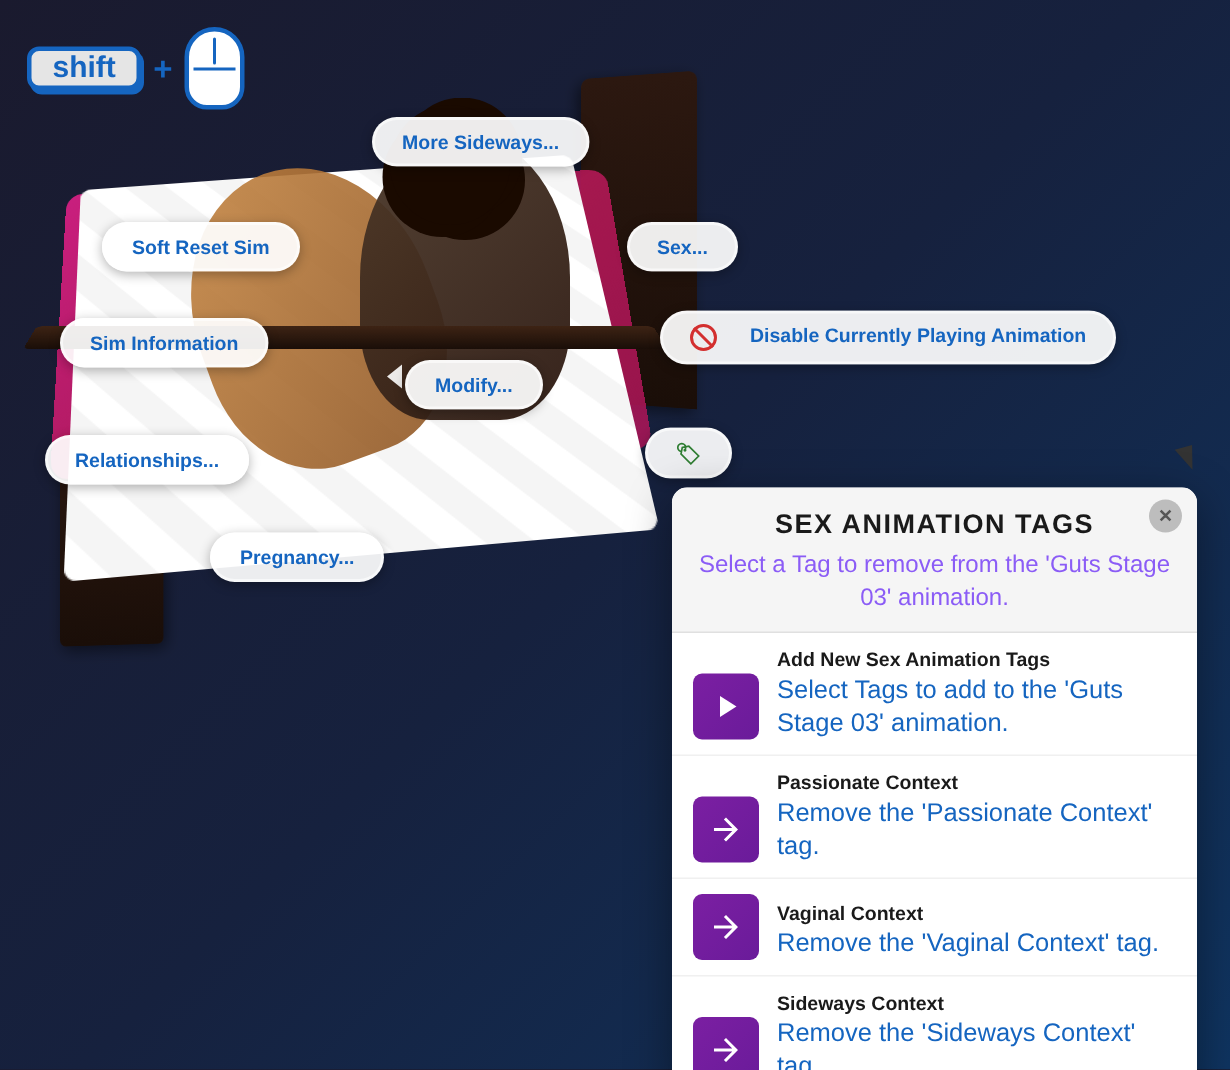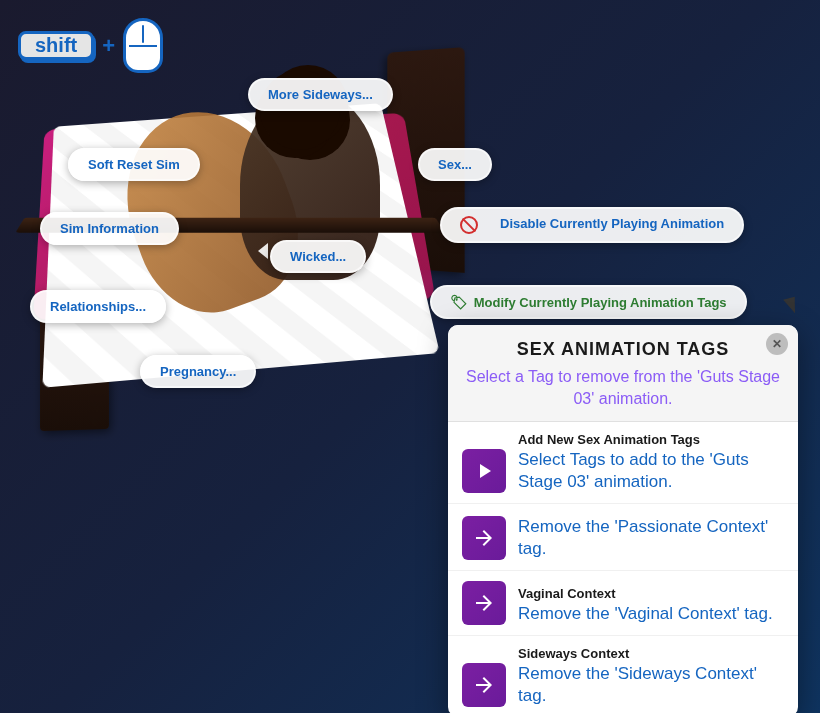--- a/index.html
+++ b/index.html
@@ -413,26 +413,25 @@
 <button class="menu-btn btn-soft-reset">Soft Reset Sim</button>
 <button class="menu-btn btn-sex">Sex...</button>
 <button class="menu-btn btn-sim-info">Sim Information</button>
 
 <button class="menu-btn btn-disable">
   <span class="disable-icon"></span>
   <span>Disable Currently Playing Animation</span>
 </button>
 
 <div class="arrow-left"></div>
-<button class="menu-btn btn-wicked">Wicked...</button>
+<button class="menu-btn btn-wicked">Modify...</button>
 <button class="menu-btn btn-relationships">Relationships...</button>
 
 <button class="menu-btn btn-modify-tags" style="color: rgb(46, 125, 50);">
   <span class="tag-icon">🏷</span>
-  <span>Modify Currently Playing Animation Tags</span>
 </button>
 
 <button class="menu-btn btn-pregnancy">Pregnancy...</button>
 
 <div class="cursor"></div>
 
 <div class="panel">
   <div class="panel-header">
     <div class="panel-title">Sex Animation Tags</div>
     <div class="panel-subtitle">Select a Tag to remove from the 'Guts Stage 03' animation.</div>
@@ -453,20 +452,21 @@
       </div>
     </div>
 
     <div class="panel-item">
       <div class="item-icon">
         <svg viewBox="0 0 24 24">
           <path d="M12 4l-1.41 1.41L16.17 11H4v2h12.17l-5.58 5.59L12 20l8-8z"></path>
         </svg>
       </div>
       <div class="item-text">
+        <div class="item-title">Passionate Context</div>
         <div class="item-desc">Remove the 'Passionate Context' tag.</div>
       </div>
     </div>
 
     <div class="panel-item">
       <div class="item-icon">
         <svg viewBox="0 0 24 24">
           <path d="M12 4l-1.41 1.41L16.17 11H4v2h12.17l-5.58 5.59L12 20l8-8z"></path>
         </svg>
       </div>

